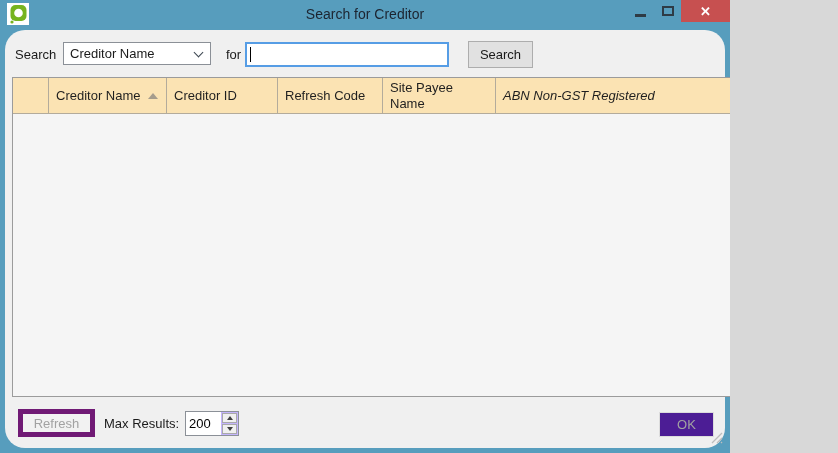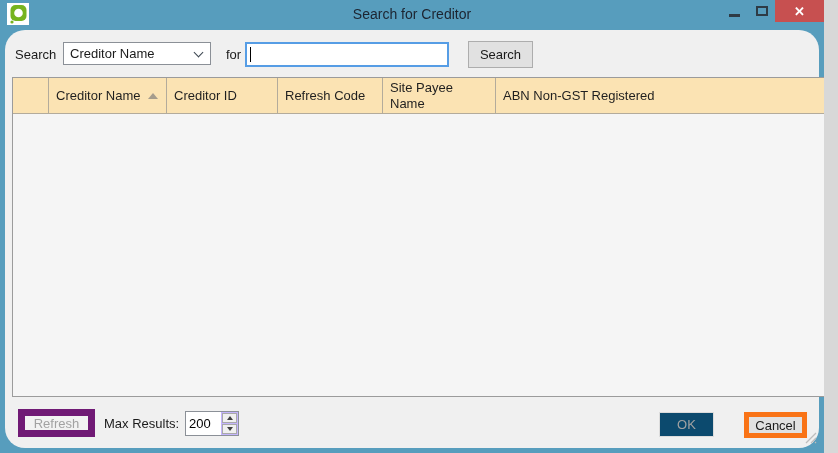--- a/index.html
+++ b/index.html
@@ -1,20 +1,20 @@
 <!DOCTYPE html>
 <html><head>
 <meta charset="utf-8">
 <style>
   * { box-sizing: border-box; }
   body { margin: 0; background: #d8d8d8; font-family: "Liberation Sans", sans-serif; }
 
   .window {
     position: relative;
-    width: 824px; height: 453px;
+    width: 730px; height: 453px;
     background: #579dbd;
     font-size: 13px;
     color: #1a1a1a;
     overflow: hidden;
     padding-left: 24px;
   }
 
   
   .titlebar {
     position: absolute; top: 0; left: 0; right: 0; height: 30px;
@@ -88,54 +88,54 @@
     height: 36px; display: flex; flex: none;
     background: #fbe3b3; border-bottom: 1px solid #b3ab9b;
   }
   .gh-cell {
     border-right: 1px solid #b3ab9b;
     display: flex; align-items: center;
     padding: 2px 4px 2px 7px;
     line-height: 16px; color: #1f1f1f;
     overflow: hidden;
   }
-  .gh-cell:last-child { border-right: none; flex: 1; }
+  .gh-cell:last-child { border-right: none; flex: 1; font-style: italic; }
   .sort-asc-glyph {
     margin-left: auto; margin-right: 4px; flex: none;
     width: 0; height: 0;
     border-left: 5px solid transparent; border-right: 5px solid transparent;
     border-bottom: 6px solid #a59c8c;
   }
   .grid-body { flex: 1; background: #f5f5f5; }
 
   
   .refresh-button {
     position: absolute; left: 13px; top: 379px; width: 77px; height: 28px;
-    background: #f2f2f2; border: 7px solid #701a75; color: #a2a2a2;
+    background: #f2f2f2; border: 5px solid #701a75; color: #a2a2a2;
   }
   .max-results-label { position: absolute; left: 99px; top: 386px; text-align: center; }
   .spinner {
     position: absolute; left: 180px; top: 381px; width: 54px; height: 25px;
     background: #c4b5fd; border: 1px solid #8b9097; display: flex;
   }
   .spinner-value {
     flex: 1; border: none; outline: none; min-width: 0;
     font-family: "Liberation Sans", sans-serif; font-size: 13px; padding-left: 3px;
   }
   .spin-buttons { width: 17px; display: flex; flex-direction: column; padding: 1px; gap: 1px; }
   .spin-btn {
     flex: 1; background: #f0f0f0; border: 1px solid #a9a9a9;
     display: flex; align-items: center; justify-content: center;
   }
   .tri-up { width: 0; height: 0; border-left: 3px solid transparent; border-right: 3px solid transparent; border-bottom: 4px solid #404040; }
   .tri-down { width: 0; height: 0; border-left: 3px solid transparent; border-right: 3px solid transparent; border-top: 4px solid #404040; }
 
   .ok-button {
     position: absolute; left: 654px; top: 382px; width: 55px; height: 25px;
-    background: #0c4a6e; border: 1px solid #dcdcdc; color: #a2a2a2;
+    background: #4c1d95; border: 1px solid #dcdcdc; color: #a2a2a2;
   }
   .cancel-button {
     position: absolute; left: 739px; top: 382px; width: 63px; height: 26px;
     background: #e1e1e1; border: 5px solid #f97316;
   }
   .resize-grip { position: absolute; right: 2px; bottom: 1px; }
 </style>
 </head>
 <body>
 

